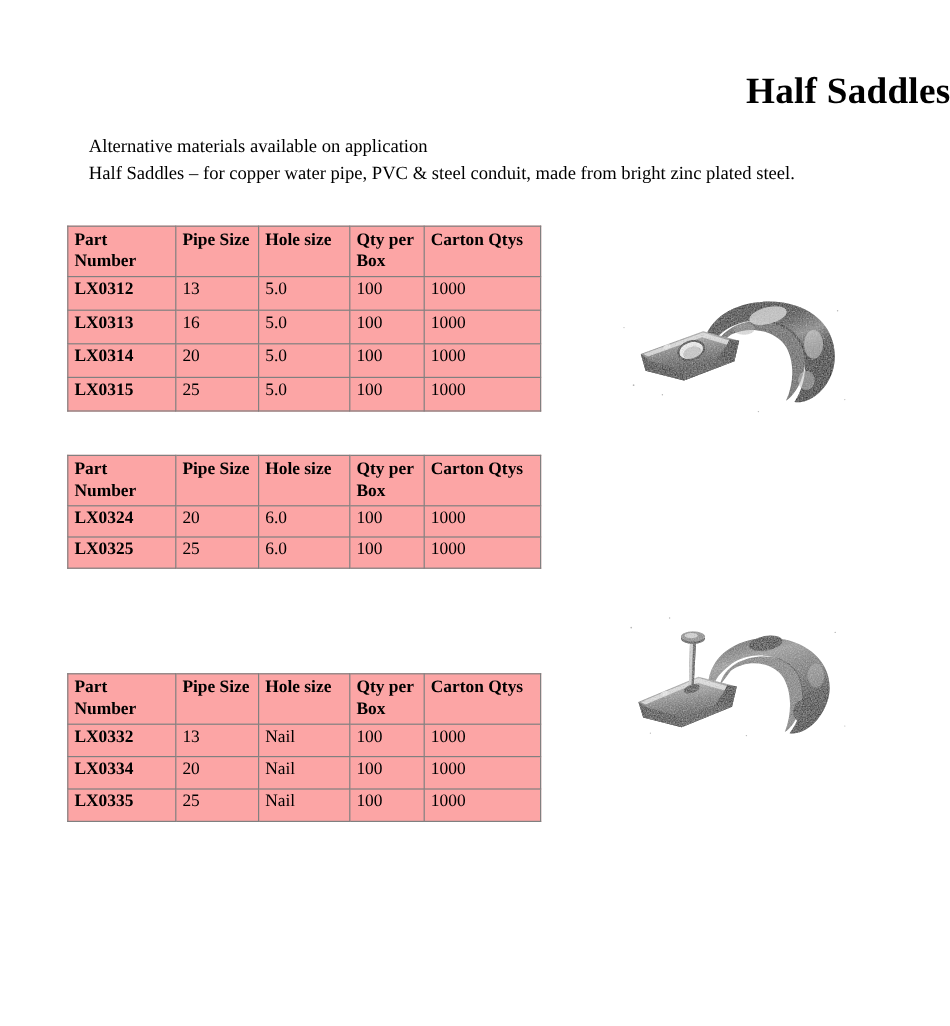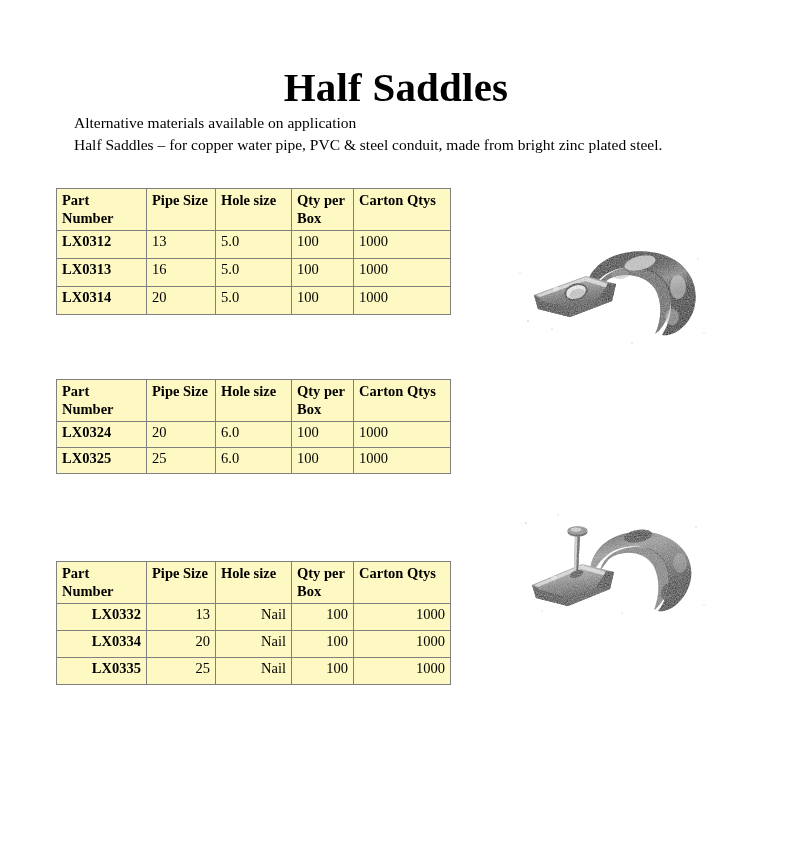--- a/index.html
+++ b/index.html
@@ -22,22 +22,22 @@
     inset: 0;
     background: #ffffff;
   }
 
   
   .doc-title {
     position: absolute;
     top: 38px;
     left: 0;
     width: 792px;
-    text-align: center;
-    font-size: 41px;
+    text-align: right;
+    font-size: 31px;
     font-weight: bold;
     letter-spacing: 0.2px;
     line-height: 1.1;
   }
 
   
   .intro {
     position: absolute;
     top: 96px;
     left: 74px;
@@ -49,21 +49,21 @@
     display: block;
     white-space: nowrap;
   }
 
   
   .spec-table {
     position: absolute;
     border-collapse: collapse;
     table-layout: fixed;
     font-size: 14.5px;
-    background: #fef9c3;
+    background: #fca5a5;
   }
   .spec-table td, .spec-table th {
     border: 1px solid #808080;
     padding: 2px 5px 3px 5px;
     vertical-align: top;
     font-weight: normal;
     text-align: left;
     line-height: 17px;
     overflow: hidden;
   }
@@ -89,21 +89,21 @@
   .hole-center { text-align: center; }
   .hole-right  { text-align: right; padding-right: 9px; }
 
   #table-1 { top: 188px; left: 56px; }
   #table-2 { top: 379px; left: 56px; }
   #table-3 { top: 561px; left: 56px; }
 
   #table-2 thead th { height: 34px; }
   #table-2 tbody td { height: 20px; }
   #table-3 thead th { height: 34px; }
-  #table-3 tbody td { height: 21px; text-align: right; }
+  #table-3 tbody td { height: 21px; }
 
   
   .photo {
     position: absolute;
   }
   #photo-saddle-screw { top: 243px; left: 512px; width: 200px; height: 105px; }
   #photo-saddle-nail  { top: 501px; left: 512px; width: 200px; height: 115px; }
   .photo svg { display: block; width: 100%; height: 100%; }
 
   
@@ -157,20 +157,27 @@
       <tr>
         <td class="part">LX0313</td>
         <td>16</td>
         <td class="hole-center">5.0</td>
         <td>100</td>
         <td>1000</td>
       </tr>
       <tr>
         <td class="part">LX0314</td>
         <td>20</td>
+        <td class="hole-center">5.0</td>
+        <td>100</td>
+        <td>1000</td>
+      </tr>
+      <tr>
+        <td class="part">LX0315</td>
+        <td>25</td>
         <td class="hole-center">5.0</td>
         <td>100</td>
         <td>1000</td>
       </tr>
     </tbody>
   </table>
 
   <table class="spec-table" id="table-2">
     <colgroup>
       <col class="col-part">

